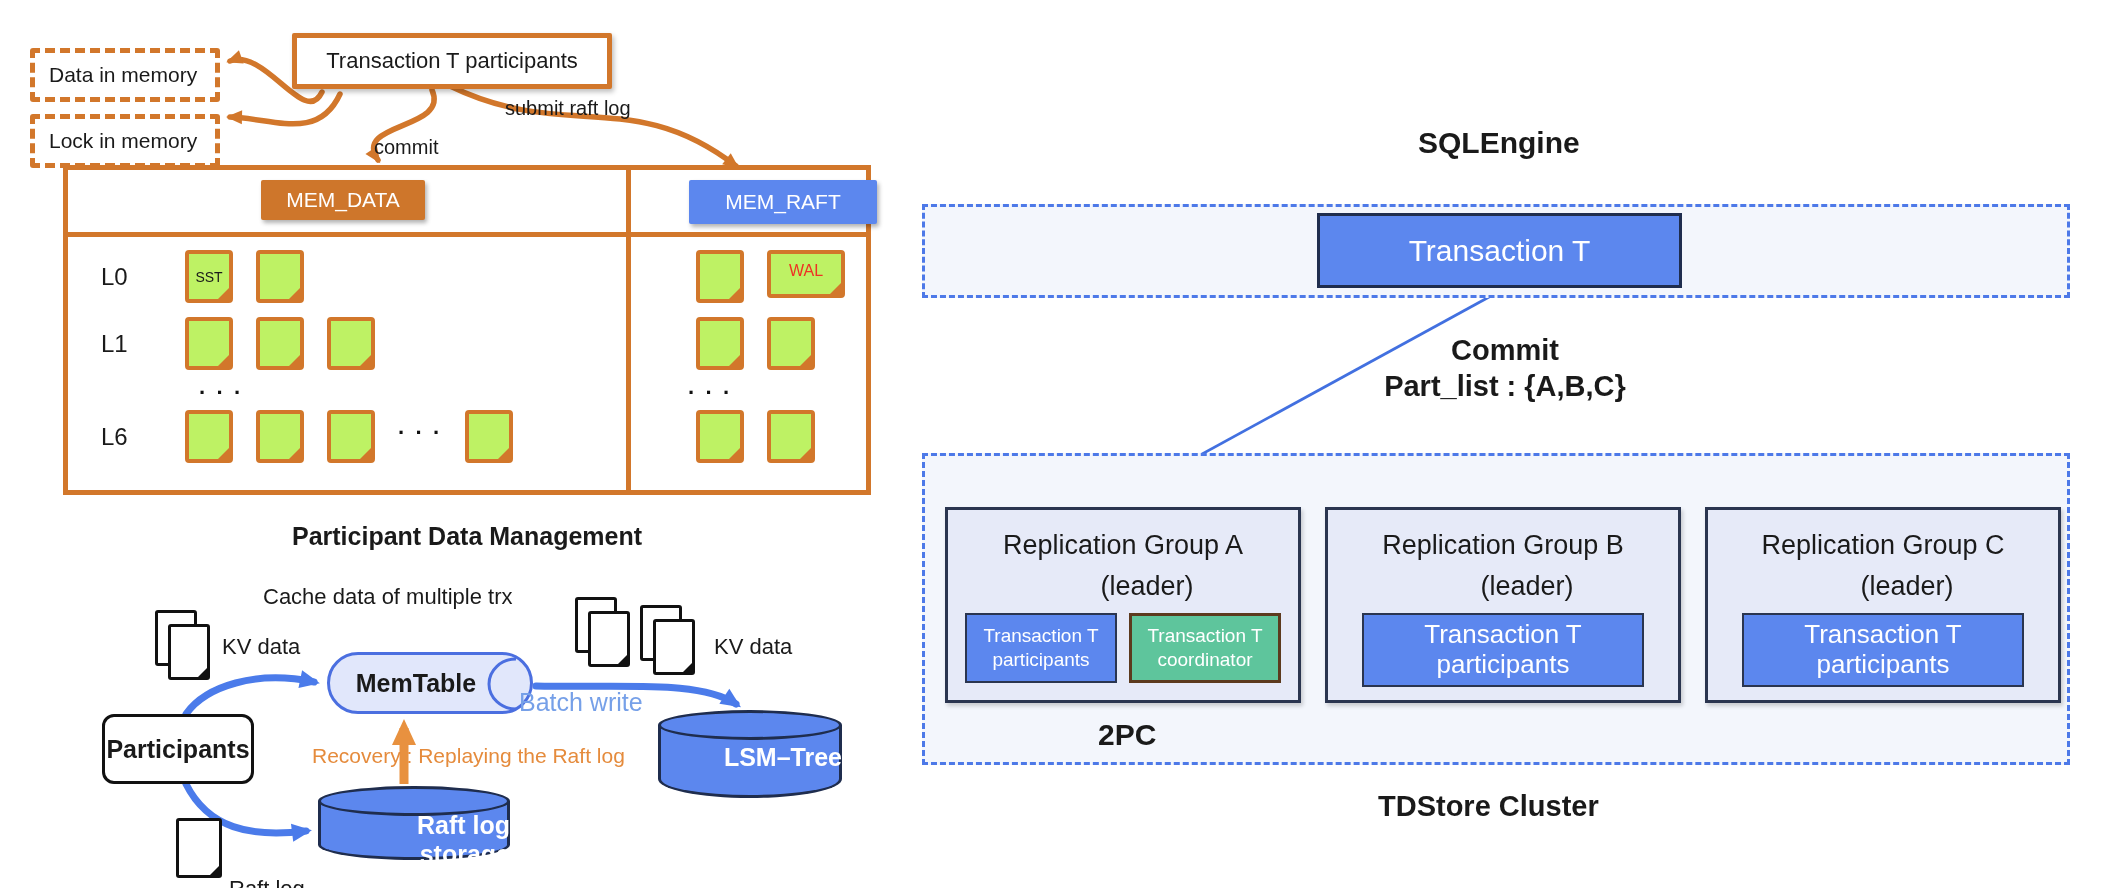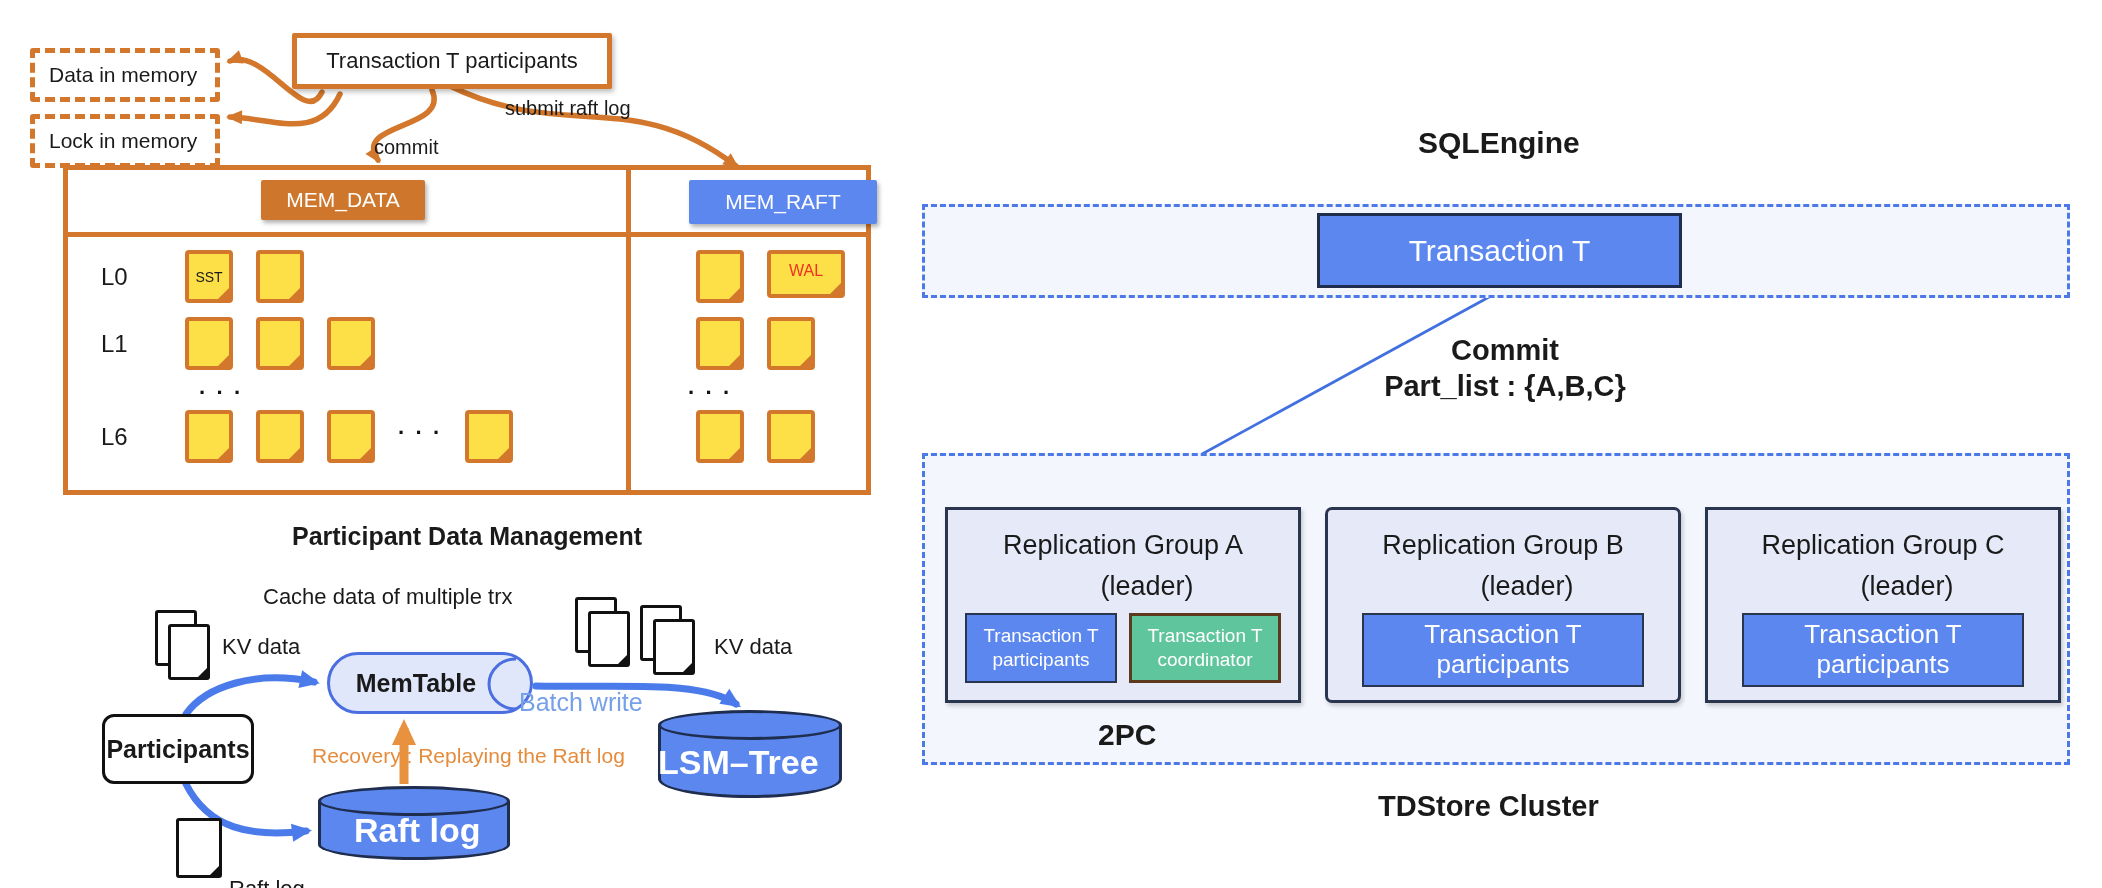--- a/index.html
+++ b/index.html
@@ -24,21 +24,21 @@
   .lsm .hdiv{position:absolute; left:0; right:0; height:5px; background:var(--orange);}
   .hdr-chip{position:absolute; display:flex; align-items:center; justify-content:center;
     color:#fff; font-size:21px; box-shadow:2px 3px 4px rgba(0,0,0,.3); border-radius:2px;}
   .hdr-data{background:#CE762B;}
   .hdr-raft{background:var(--blue);}
   .col-rows{position:absolute; display:flex; flex-direction:column;}
   .trow{display:flex; align-items:center;}
   .trow .lvl{font-size:24px; width:84px; padding-left:0;}
   .trow .files{display:flex; align-items:flex-start; gap:23px;}
   .tfile{width:48px; height:53px; border:4.5px solid var(--orange); border-radius:4px;
-    background:#fde047; position:relative; display:flex; align-items:center; justify-content:center; flex:none;}
+    background:#bef264; position:relative; display:flex; align-items:center; justify-content:center; flex:none;}
   .tfile::after{content:""; position:absolute; right:-1px; bottom:-1px; width:0; height:0;
     border-style:solid; border-width:0 0 13px 13px; border-color:transparent transparent var(--orange) transparent;}
   .tfile .flabel{font-size:14px; color:var(--ink);}
   .tfile.wal{width:78px; height:48px;}
   .tfile.wal .flabel{font-size:16px; color:var(--red); margin-top:-6px;}
   .dots{font-size:22px; font-weight:bold; letter-spacing:2px; color:#111;}
   .dots-inline{align-self:center; margin-top:-8px;}
   .sec-title{font-weight:bold; font-size:25px; text-align:center;}
   
   .plain-22{font-size:22px;}
@@ -47,22 +47,22 @@
     border-style:solid; border-width:0 0 11px 11px; border-color:transparent transparent #111 transparent;}
   .memtable{background:var(--memfill); border:3px solid #4B6FE0; border-radius:33px;
     display:flex; align-items:center; justify-content:center; font-weight:bold; font-size:25px;text-align:right;}
   .roundbox{border:3.5px solid #111; border-radius:12px; background:#fff; display:flex;
     align-items:center; justify-content:center; font-weight:bold; font-size:25px;}
   .cyl{position:absolute;}
   .cyl .cbody{position:absolute; left:0; right:0; top:15px; bottom:0; background:var(--blue);
     border:3px solid var(--navy); border-top:none; border-radius:0 0 50% 50%/0 0 26% 26%;}
   .cyl .ctop{position:absolute; left:0; right:0; top:0; height:30px; background:var(--blue);
     border:3px solid var(--navy); border-radius:50%;}
-  .cyl .clabel{position:absolute; left:0; right:0; top:38%; text-align:left; color:#fff;
-    font-weight:bold; font-size:34px;}
+  .cyl .clabel{position:absolute; left:0; right:0; top:38%; text-align:right; color:#fff;
+    font-weight:bold; font-size:25px;}
   
   .dash-panel{border:3px dashed var(--dash-blue); background:var(--panel);}
   .txn-box{background:var(--blue); border:3px solid var(--navy); color:#fff; font-size:30px;
     display:flex; align-items:center; justify-content:center;}
   .big-label{font-weight:bold; font-size:29px; text-align:center;}
   .group{background:var(--group); border:3px solid #2A3550; box-shadow:2px 3px 4px rgba(0,0,0,.18);}
   .group .gtitle{text-align:center; font-size:27px; margin-top:20px;}
   .group .grole{text-align:center; font-size:27px; margin-top:10px;padding-left:48px;}
   .inner-box{position:absolute; color:#fff; display:flex; flex-direction:column; align-items:center;
     justify-content:center; line-height:1.25; text-align:center;}
@@ -259,21 +259,21 @@
   </div>
   <div class="abs inner-box inner-blue inner-sm" style="left:965px; top:613px; width:152px; height:70px;">
     <span>Transaction T</span>
     <span>participants</span>
   </div>
   <div class="abs inner-box inner-green inner-sm" style="left:1129px; top:613px; width:152px; height:70px;">
     <span>Transaction T</span>
     <span>coordinator</span>
   </div>
 
-  <div class="abs group" style="left:1325px; top:507px; width:356px; height:196px;border-radius:7px;">
+  <div class="abs group" style="left:1325px; top:507px; width:356px; height:196px;">
     <div class="gtitle">Replication Group B</div>
     <div class="grole">(leader)</div>
   </div>
   <div class="abs inner-box inner-blue inner-lg" style="left:1362px; top:613px; width:282px; height:74px;">
     <span>Transaction T</span>
     <span>participants</span>
   </div>
 
   <div class="abs group" style="left:1705px; top:507px; width:356px; height:196px;">
     <div class="gtitle">Replication Group C</div>

